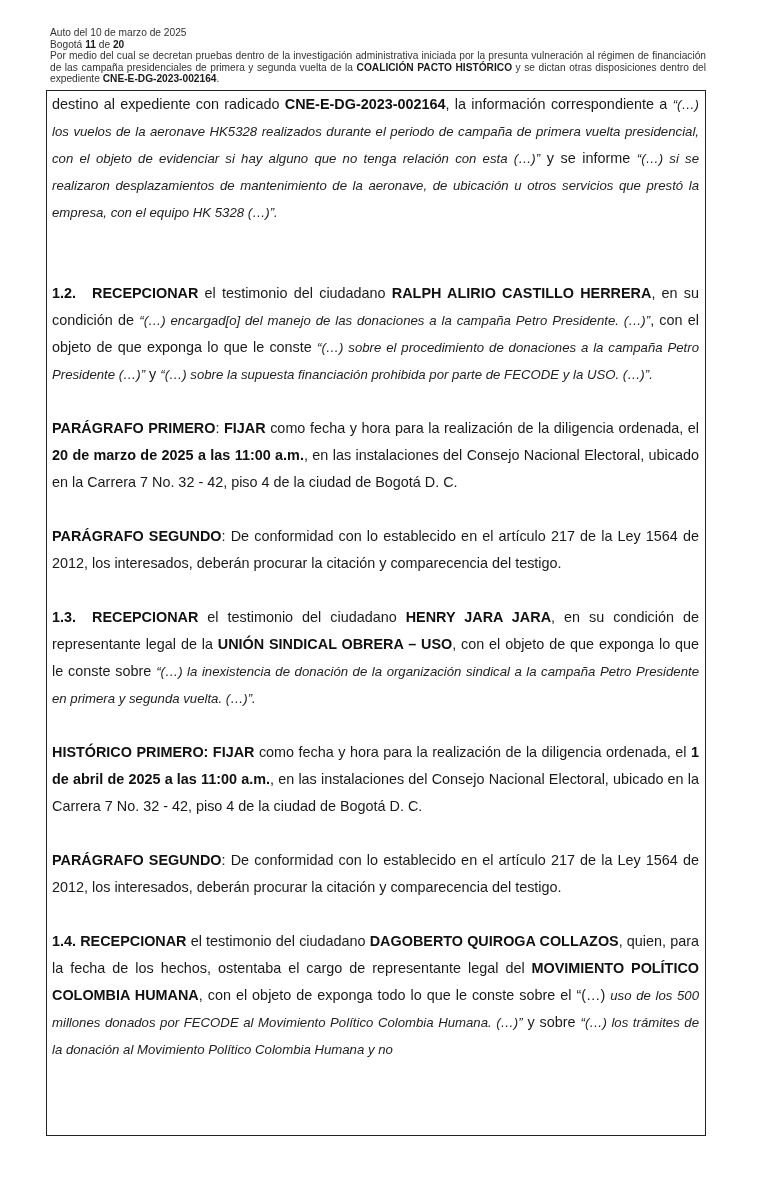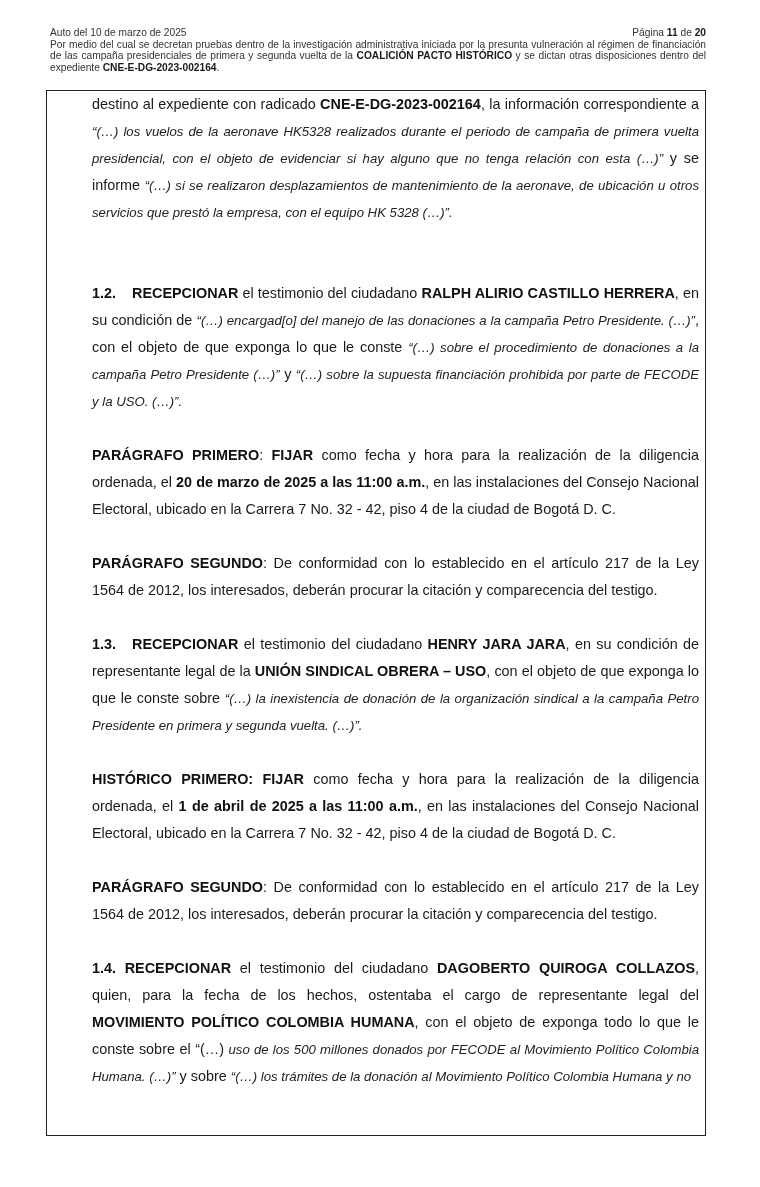--- a/index.html
+++ b/index.html
@@ -1,39 +1,39 @@
 <!DOCTYPE html>
 <html><head>
 <meta charset="utf-8">
 <style>
   html, body { margin:0; padding:0; background:#ffffff; }
   body { width:760px; height:1187px; position:relative; overflow:hidden;
          font-family:"Liberation Sans", sans-serif; color:#1a1a1a; }
   .header { position:absolute; left:50px; top:27px; width:656px;
             font-size:10.2px; line-height:11.6px; color:#333; }
-  .header .row1 { display:flex; justify-content:space-between; }
+  .header .row1 { display:flex; justify-content:center;flex-direction:column; }
   .header .desc { text-align:justify; text-align-last:left; }
   .header b { color:#1a1a1a; }
   .box { position:absolute; left:46px; top:90px; width:660px; height:1046px;
          border:1.5px solid #222; box-sizing:border-box; overflow:hidden; }
-  .content { padding:0 6px 0 5px; font-size:14.4px; line-height:27px;margin-left:40px; }
+  .content { padding:0 6px 0 5px; font-size:14.4px; line-height:27px; }
   .p { margin:0; text-align:justify; }
   .gap { height:27px; }
   b { font-weight:bold; color:#111; }
   i { font-style:italic; font-size:13.2px; color:#222; }
   .num { display:inline-block; }
   .num.wide { width:40px; }
 </style>
 </head>
 <body>
 
 <div class="header">
   <div class="row1">
     <span>Auto del 10 de marzo de 2025</span>
-    <span><span>Página</span> <b>11</b> <span>de</span> <b>20</b></span>
+    <span><span>Bogotá</span> <b>11</b> <span>de</span> <b>20</b></span>
   </div>
   <div class="desc"><span>Por medio del cual se decretan pruebas dentro de la investigación administrativa iniciada por la presunta vulneración al régimen de financiación de las campaña presidenciales de primera y segunda vuelta de la </span><b>COALICIÓN PACTO HISTÓRICO</b><span> y se dictan otras disposiciones dentro del expediente </span><b>CNE-E-DG-2023-002164</b><span>.</span></div>
 </div>
 
 <div class="box">
   <div class="content">
     <p class="p"><span>destino al expediente con radicado </span><b>CNE-E-DG-2023-002164</b><span>, la información correspondiente a </span><i>“(…) los vuelos de la aeronave HK5328 realizados durante el periodo de campaña de primera vuelta presidencial, con el objeto de evidenciar si hay alguno que no tenga relación con esta (…)”</i><span> y se informe </span><i>“(…) si se realizaron desplazamientos de mantenimiento de la aeronave, de ubicación u otros servicios que prestó la empresa, con el equipo HK 5328 (…)”.</i></p>
     <div class="gap"></div>
     <div class="gap"></div>
     <p class="p"><b class="num wide">1.2.</b><b>RECEPCIONAR</b><span> el testimonio del ciudadano </span><b>RALPH ALIRIO CASTILLO HERRERA</b><span>, en su condición de </span><i>“(…) encargad[o] del manejo de las donaciones a la campaña Petro Presidente. (…)”</i><span>, con el objeto de que exponga lo que le conste </span><i>“(…) sobre el procedimiento de donaciones a la campaña Petro Presidente (…)”</i><span> y </span><i>“(…) sobre la supuesta financiación prohibida por parte de FECODE y la USO. (…)”.</i></p>

